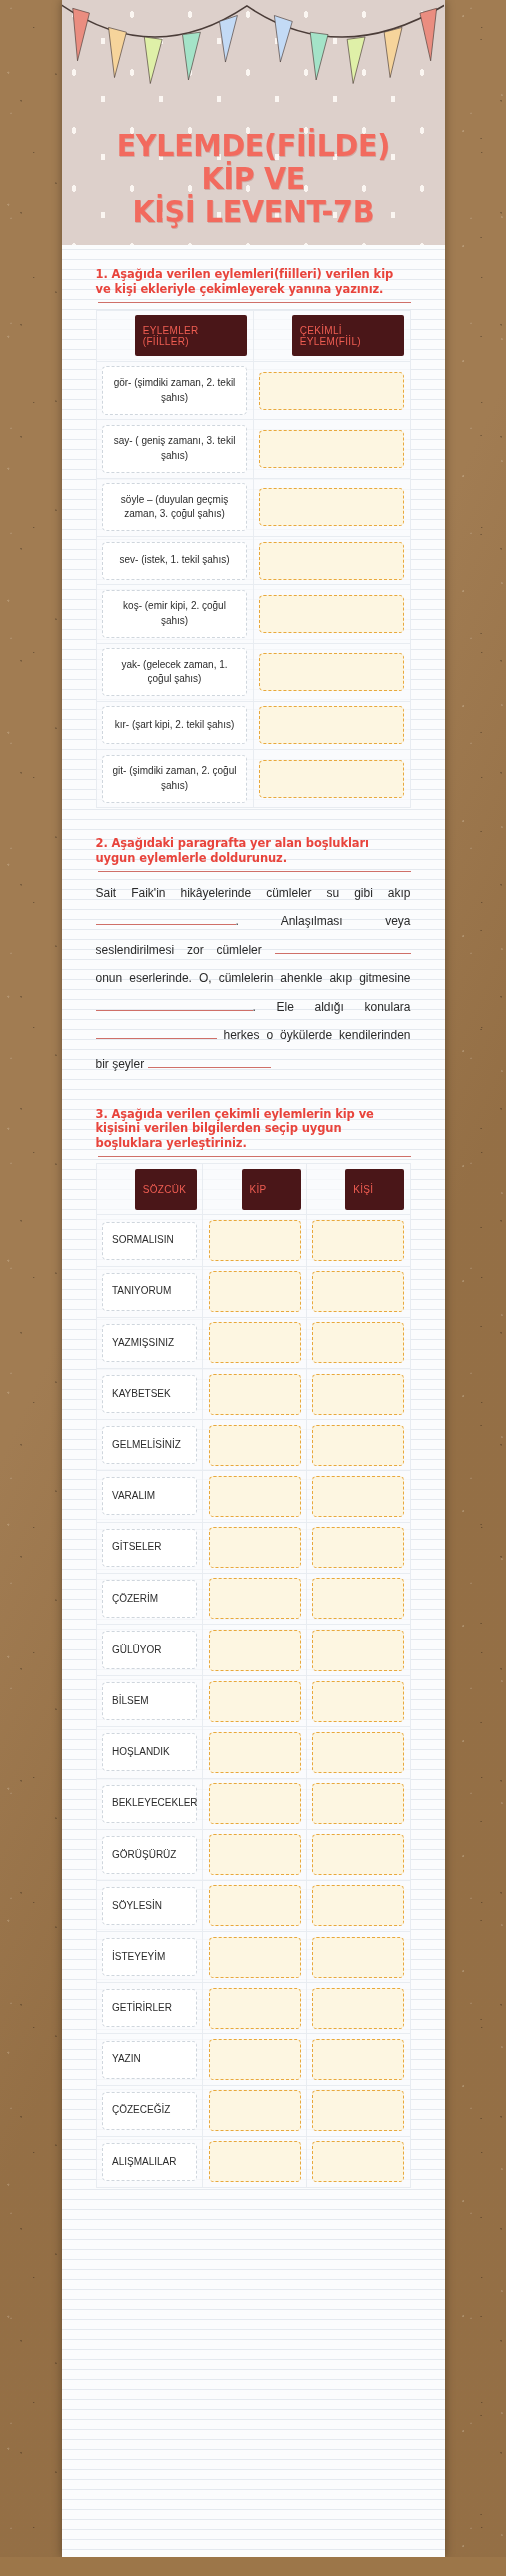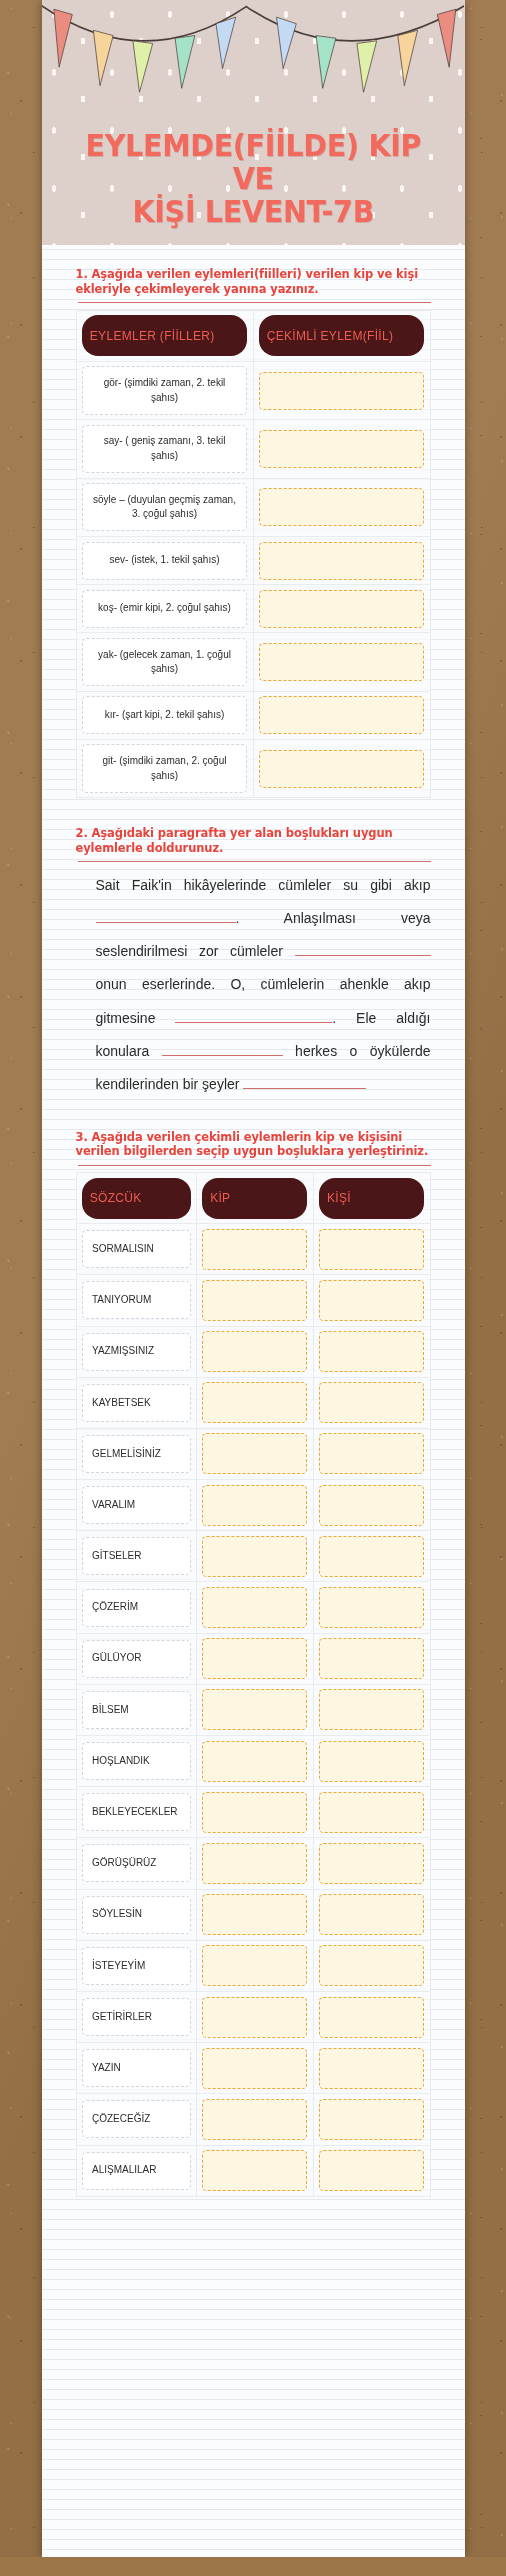--- a/index.html
+++ b/index.html
@@ -28,21 +28,21 @@
       linear-gradient(115deg, rgba(255,255,255,.05) 0 40%, rgba(0,0,0,.05) 60% 100%);
     background-size: 92px 105px, 112px 125px, 99px 115px, 125px 99px,
                      105px 132px, 119px 109px, 102px 122px, 96px 112px, 100% 100%;
     z-index: 0;
   }
 
   
   .sheet {
     position: relative;
     z-index: 2;
-    width: 423px;
+    width: 383px;
     margin: 0 auto;
     min-height: 2557px;
     background-color: #fbfcfd;
     background-image: repeating-linear-gradient(
         to bottom,
         #fbfcfd 0px, #fbfcfd 9.2px,
         #e4e9ef 9.2px, #e4e9ef 10px);
     box-shadow: 0 0 9.2px rgba(0,0,0,.35);
     padding-bottom: 64px;
     overflow: hidden;
@@ -105,28 +105,29 @@
     table-layout: fixed;
   }
   table.ws td {
     border: 0.7px solid #e8ecf1;
     padding: 4.6px 5.3px;
     vertical-align: middle;
   }
 
   .hdr-chip {
     background: #4a1618;
-    border-radius: 16px;
+    border-radius: 2px;
     color: #ef5d52;
-    font-size: 12px;
+    font-size: 10px;
     letter-spacing: 0.3px;
     padding: 9.2px 8px;
     min-height: 41px;
     display: flex;
     align-items: center;
+    margin-left: 33px;
   }
 
   .prompt-chip {
     border: 0.7px dashed #cfd6dd;
     border-radius: 4.6px;
     background: #ffffff;
     color: #2b2b2b;
     font-size: 10px;
     line-height: 1.45;
     padding: 8.6px 6.6px;
@@ -145,25 +146,24 @@
   .answer-box {
     border: 1.3px dashed #e8a83c;
     border-radius: 4.6px;
     background: #fdf6e1;
     min-height: 38px;
   }
   .answer-box.tall { min-height: 41px; }
 
   
   .para {
-    font-size: 14px;
+    font-size: 12px;
     line-height: 2.38;
     color: #2a2a2a;
     text-align: justify;
-    margin-left: 20px;
   }
   .blank {
     display: inline-block;
     border-bottom: 0.9px solid #cf6f68;
     vertical-align: baseline;
     height: 10px;
   }
   .b1 { width: 140px; }
   .b2 { width: 136px; }
   .b3 { width: 157px; }

